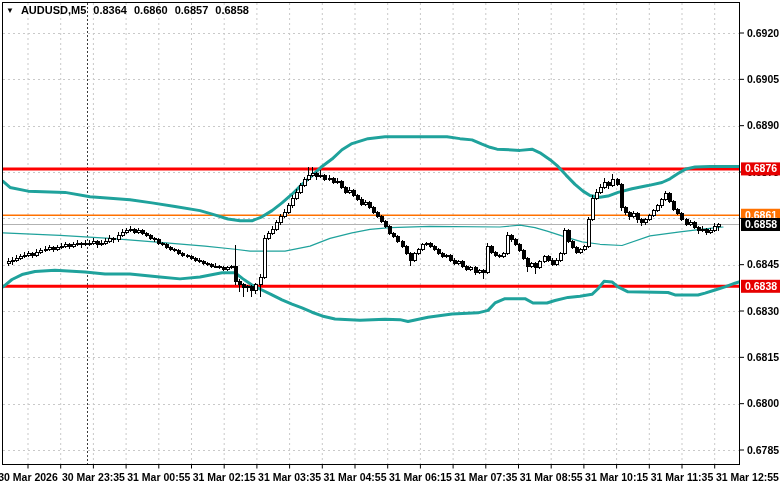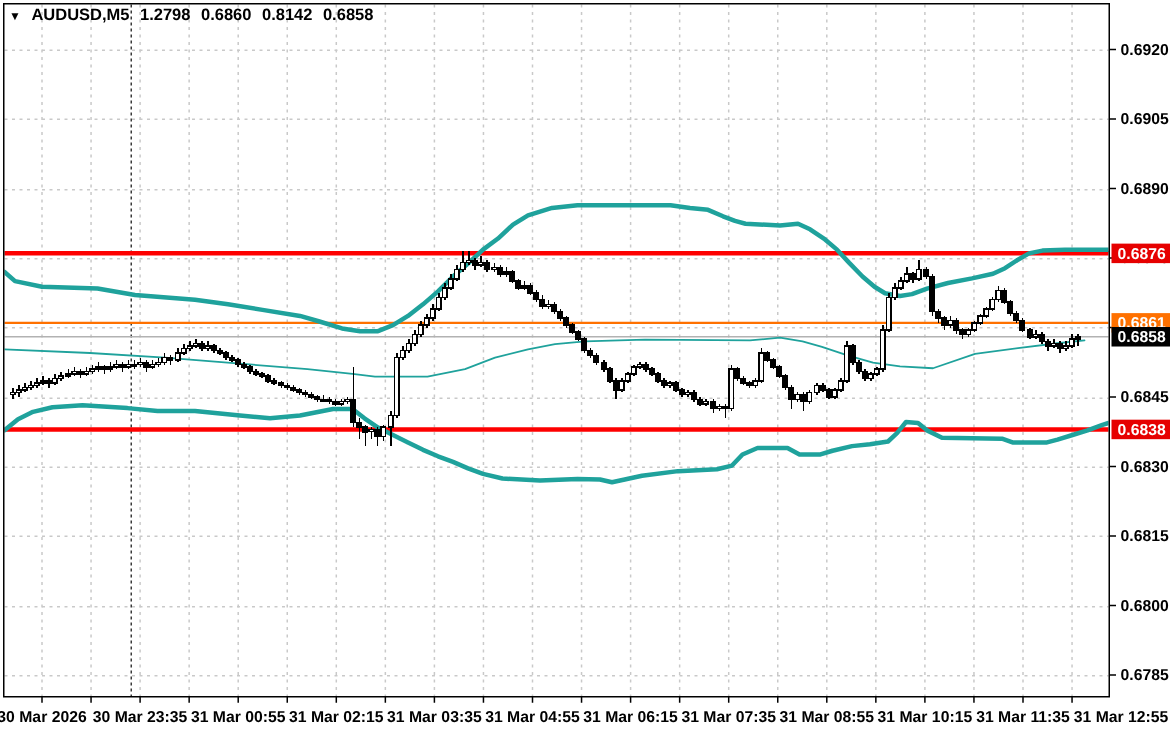--- a/index.html
+++ b/index.html
@@ -11,23 +11,23 @@
   #ohlc-header .tri{font-size:8px;line-height:1;transform:translateY(1px);}
   .num{letter-spacing:0px;}
 </style>
 </head>
 <body>
 
 <div id="screen">
   <div id="ohlc-header">
     <span class="tri">▼</span>
     <span>AUDUSD,M5</span>
-    <span class="num">1.2798</span>
+    <span class="num">0.8364</span>
     <span class="num">0.6860</span>
-    <span class="num">0.8142</span>
+    <span class="num">0.6857</span>
     <span class="num">0.6858</span>
   </div>
   <svg id="chart-svg" width="781" height="489">
       <defs>
         <clipPath id="plotclip">
           <rect x="3" y="3" width="736" height="461"></rect>
         </clipPath>
       </defs>
       <g>
         <line x1="28" y1="3" x2="28" y2="464" stroke="#c9c9c9" stroke-width="1" stroke-dasharray="2 3"></line>

